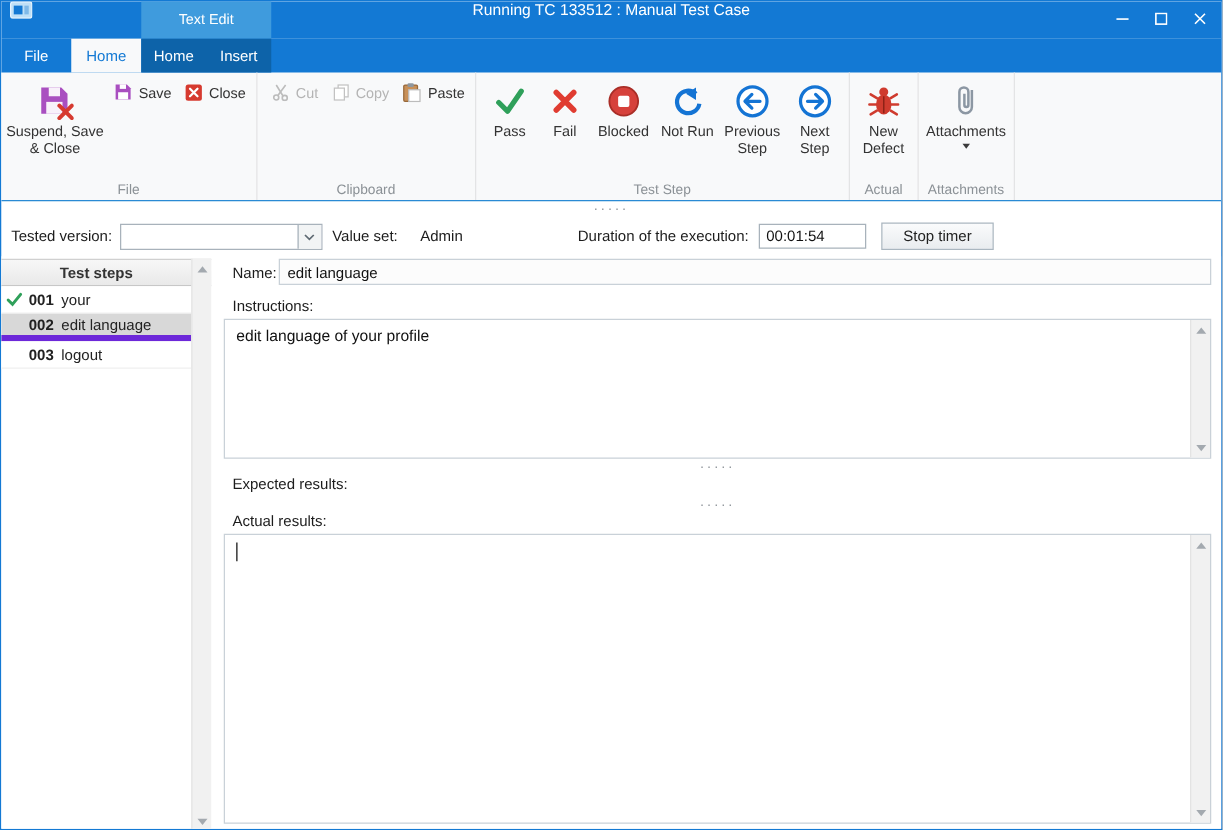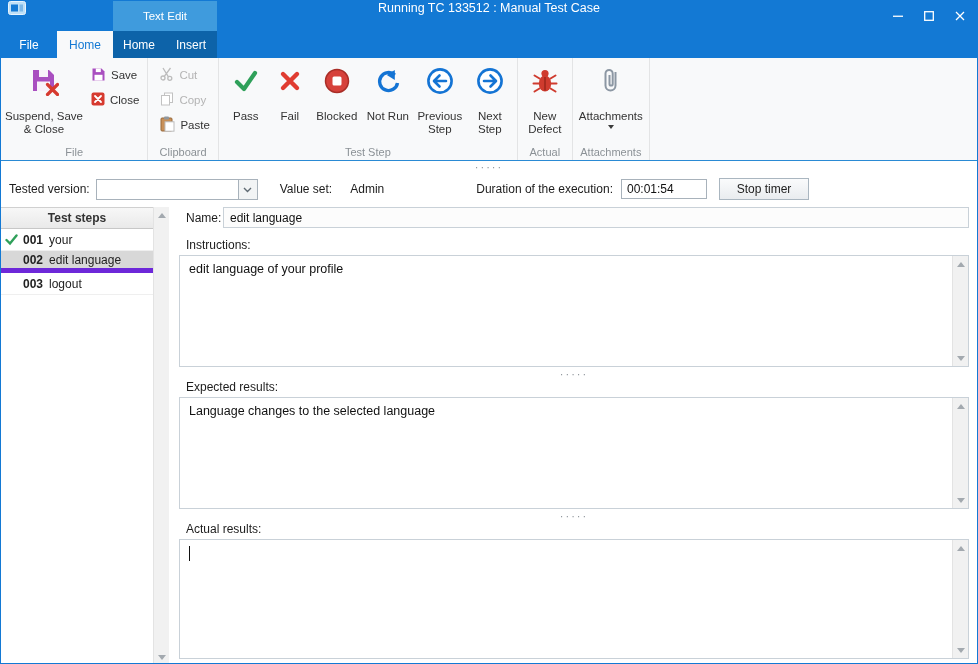--- a/index.html
+++ b/index.html
@@ -21,37 +21,37 @@
   .tab.active { background:#f8f9fa; color:#1379d4; }
   .ctx-tabs { position:absolute; left:112px; top:0; width:104px; height:27px; background:#0d63a9; display:flex; }
   .ctx-tabs .tab { width:52px; }
 
   
   .ribbon { height:103px; background:#f8f9fa; border-bottom:1px solid #2a8ad4; display:flex; align-items:stretch; }
   .rg { position:relative; display:flex; align-items:flex-start; padding:4px 4px 16px 4px; border-right:1px solid #e3e4e5; }
   .rg-caption { position:absolute; bottom:2px; left:0; right:0; text-align:center; font-size:11px; color:#8b9196; }
   .btn-lg { display:flex; flex-direction:column; align-items:center; font-size:11.5px; line-height:13px; color:#333; text-align:center; padding-top:2px; }
   .btn-lg .ic { height:33px; display:flex; align-items:center; justify-content:center; }
-  .btn-lg .lbl { margin-top:13px; }
-  .smcol { display:flex; flex-direction:column; gap:3px; margin-left:4px; padding-top:2px; }
+  .btn-lg .lbl { margin-top:3px; }
+  .smcol { display:flex; gap:3px; margin-left:4px; padding-top:2px; }
   .btn-sm { display:flex; align-items:center; gap:5px; height:22px; font-size:11.5px; color:#333; padding:0 4px; }
   .btn-sm.disabled { color:#b4b4b4; }
   .dd-tri { width:0; height:0; border-left:3.5px solid transparent; border-right:3.5px solid transparent; border-top:4px solid #3b3b3b; margin-top:2px; }
 
   
   .hsplit { height:12px; display:flex; align-items:center; justify-content:center; }
   .dots { color:#8e949a; font-size:11px; letter-spacing:2px; line-height:6px; }
   .vsplit { height:13px; display:flex; align-items:center; justify-content:center; }
 
   
   .toolbar { height:32px; display:flex; align-items:center; font-size:12px; color:#1c1c1c; padding-left:8px; }
   .combo { margin-left:6px; width:162px; height:21px; border:1px solid #a8b2bb; background:#fff; display:flex; }
   .combo-text { flex:1; padding:2px 5px; font-size:12px; color:#222; }
   .combo-btn { width:19px; border-left:1px solid #a8b2bb; background:#f2f4f5; display:flex; align-items:center; justify-content:center; }
-  .lab-vs { margin-left:22px; }
+  .lab-vs { margin-left:8px; }
   .val-vs { margin-left:18px; }
   .lab-dur { margin-left:92px; }
   .dur-input { margin-left:8px; width:86px; height:20px; border:1px solid #a8b2bb; font:12px "Liberation Sans",sans-serif; padding:0 5px; color:#111; }
   .push-btn { margin-left:12px; width:90px; height:22px; border:1px solid #aab6c0; background:linear-gradient(#fafbfc,#e9ecef); font:12px "Liberation Sans",sans-serif; color:#222; }
 
   
   .content { position:relative; height:460px; background:#fff; }
 
   .steps-panel { position:absolute; left:0; top:2px; bottom:0; width:168px; }
   .steps-header { height:22px; background:linear-gradient(#f7f7f7,#e9e9e9); border-top:1px solid #d0d0d0; border-bottom:1px solid #c7c7c7; font-weight:bold; font-size:12px; color:#333; display:flex; align-items:center; justify-content:center; padding-right:16px; }
@@ -348,32 +348,20 @@
               <span class="tri-down"></span>
             </div>
         </div>
       </div>
 
       <div class="vsplit">
         <span class="dots">·····</span>
       </div>
 
       <div class="field-label">Expected results:</div>
-      <div class="ta ta-fixed">
-        <div class="ta-text">Language changes to the selected language</div>
-        <div class="sb">
-          <div class="sb-arrow">
-              <span class="tri-up"></span>
-            </div>
-          <div class="sb-track"></div>
-          <div class="sb-arrow">
-              <span class="tri-down"></span>
-            </div>
-        </div>
-      </div>
 
       <div class="vsplit">
         <span class="dots">·····</span>
       </div>
 
       <div class="field-label">Actual results:</div>
       <div class="ta ta-flex">
         <div class="ta-text"></div>
         <div class="caret"></div>
         <div class="sb">

